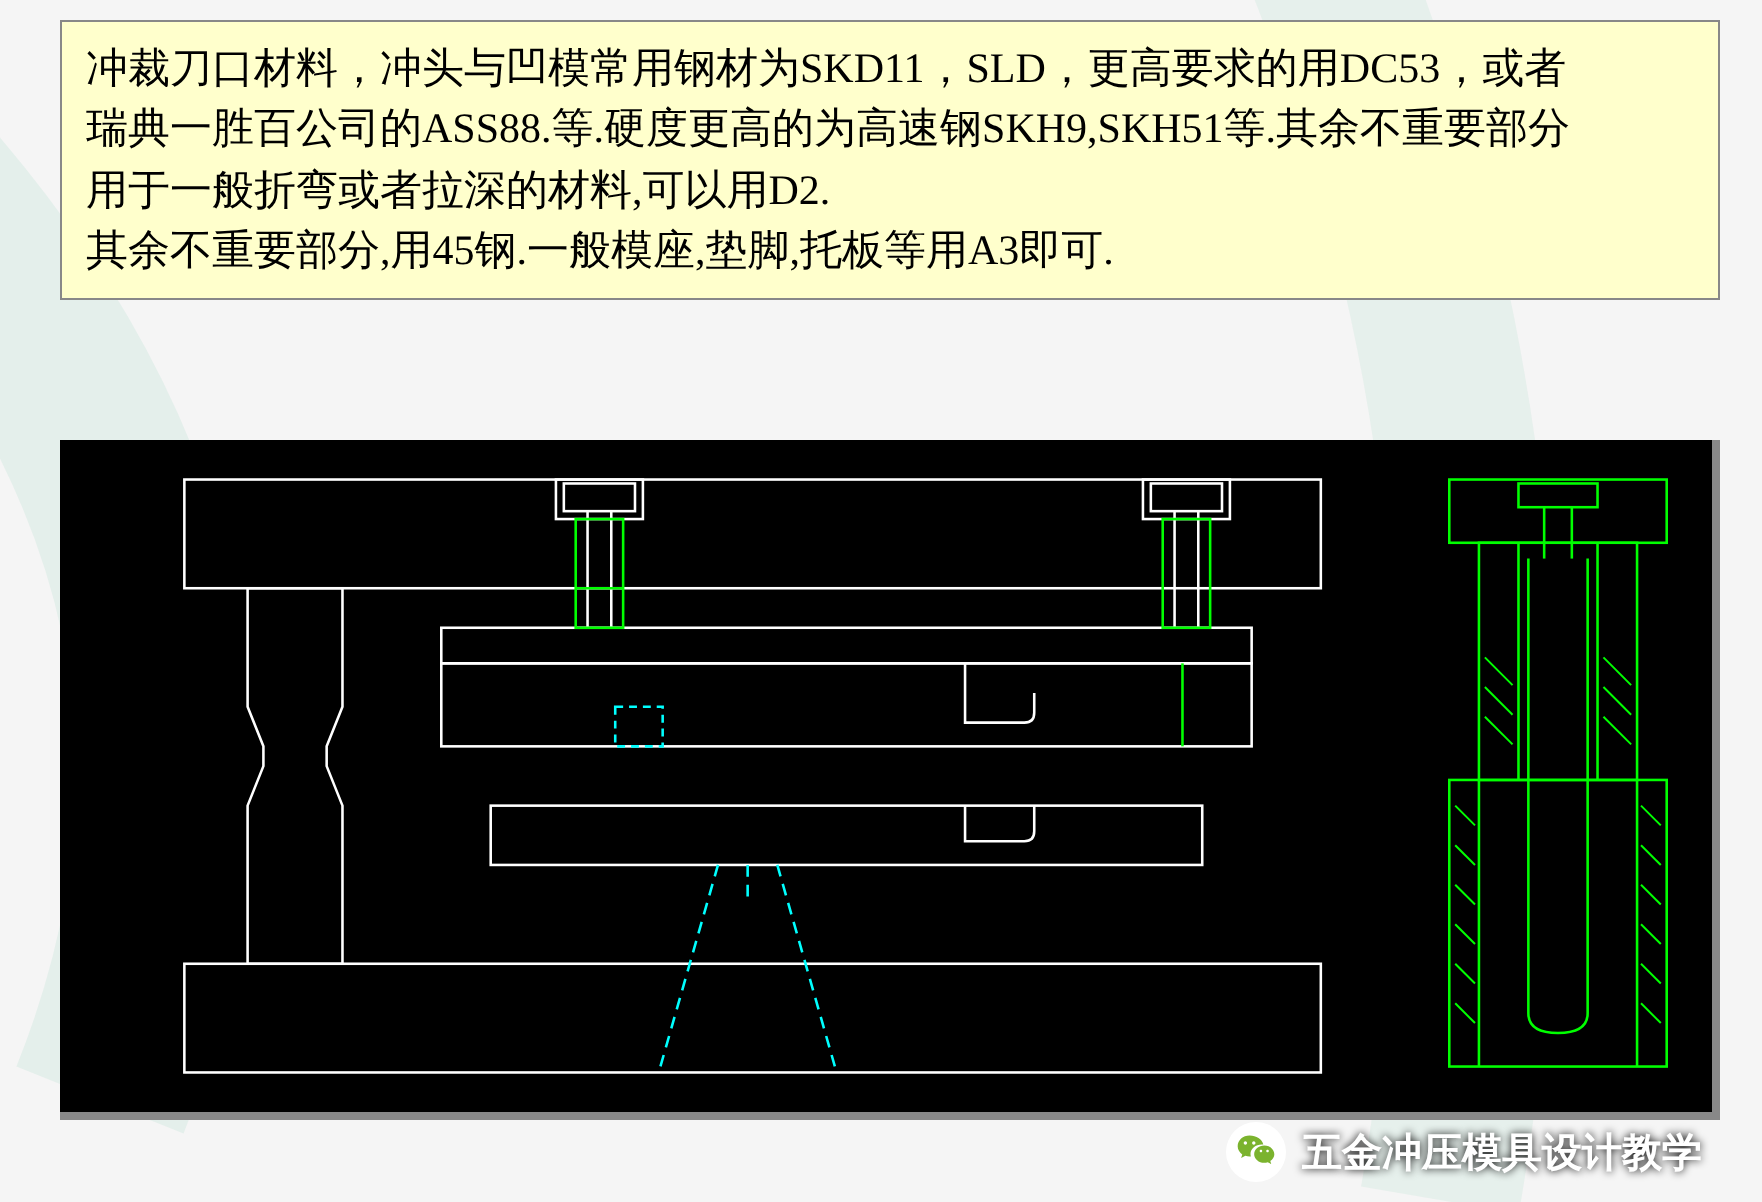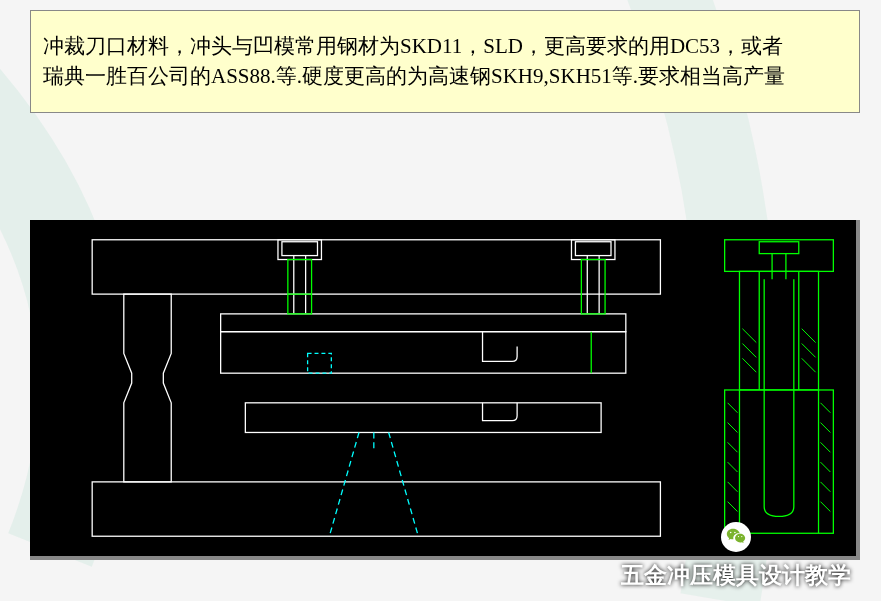--- a/index.html
+++ b/index.html
@@ -17,21 +17,21 @@
     width: 100%; height: 100%;
     z-index: 0;
   }
   .text-box {
     position: absolute;
     top: 10px;
     left: 30px;
     width: 830px;
     background: #ffffcc;
     border: 1px solid #888;
-    padding: 20px 12px;
+    padding: 8px 12px;
     font-size: 21px;
     line-height: 1.45;
     color: #000;
     z-index: 2;
     font-family: "SimSun", "宋体", serif;
   }
   .text-box .line { display: block; }
   .cad-wrap {
     position: absolute;
     top: 220px;
@@ -50,25 +50,24 @@
   }
   .attribution {
     position: absolute;
     right: 30px;
     bottom: 10px;
     z-index: 5;
     display: flex;
     align-items: center;
     gap: 8px;
     color: #fff;
-    font-size: 23px;
+    font-size: 20px;
     font-weight: bold;
     font-family: "Microsoft YaHei", sans-serif;
     text-shadow: 0 0 4px #000;
-    flex-direction: column;
   }
   .wechat-icon {
     width: 30px; height: 30px;
     background: #fff;
     border-radius: 50%;
     display: flex;
     align-items: center;
     justify-content: center;
   }
   .wechat-icon svg { width: 22px; height: 22px; }
@@ -76,21 +75,23 @@
 </head>
 <body>
 
 <svg class="watermark-bg" viewBox="0 0 881 601">
   <path d="M -50 80 Q 150 300 50 550" stroke="#d8ebe4" stroke-width="90" fill="none" opacity="0.6"></path>
   <path d="M 650 -50 Q 780 250 720 600" stroke="#d8ebe4" stroke-width="80" fill="none" opacity="0.5"></path>
 </svg>
 
 <div class="text-box">
   <span class="line">冲裁刀口材料，冲头与凹模常用钢材为SKD11，SLD，更高要求的用DC53，或者</span>
-  <span class="line">瑞典一胜百公司的ASS88.等.硬度更高的为高速钢SKH9,SKH51等.要求相当高产量</span>
+  <span class="line">瑞典一胜百公司的ASS88.等.硬度更高的为高速钢SKH9,SKH51等.其余不重要部分</span>
+  <span class="line"> 用于一般折弯或者拉深的材料,可以用D2.</span>
+  <span class="line">其余不重要部分,用45钢.一般模座,垫脚,托板等用A3即可.</span>
 </div>
 
 <div class="cad-wrap">
   <svg class="cad-svg" viewBox="0 0 830 340">
 
     <g stroke="#ffffff" stroke-width="1.3" fill="none">
 
       <rect x="60" y="20" width="575" height="55"></rect>
 
       <rect x="248" y="20" width="44" height="20"></rect>

